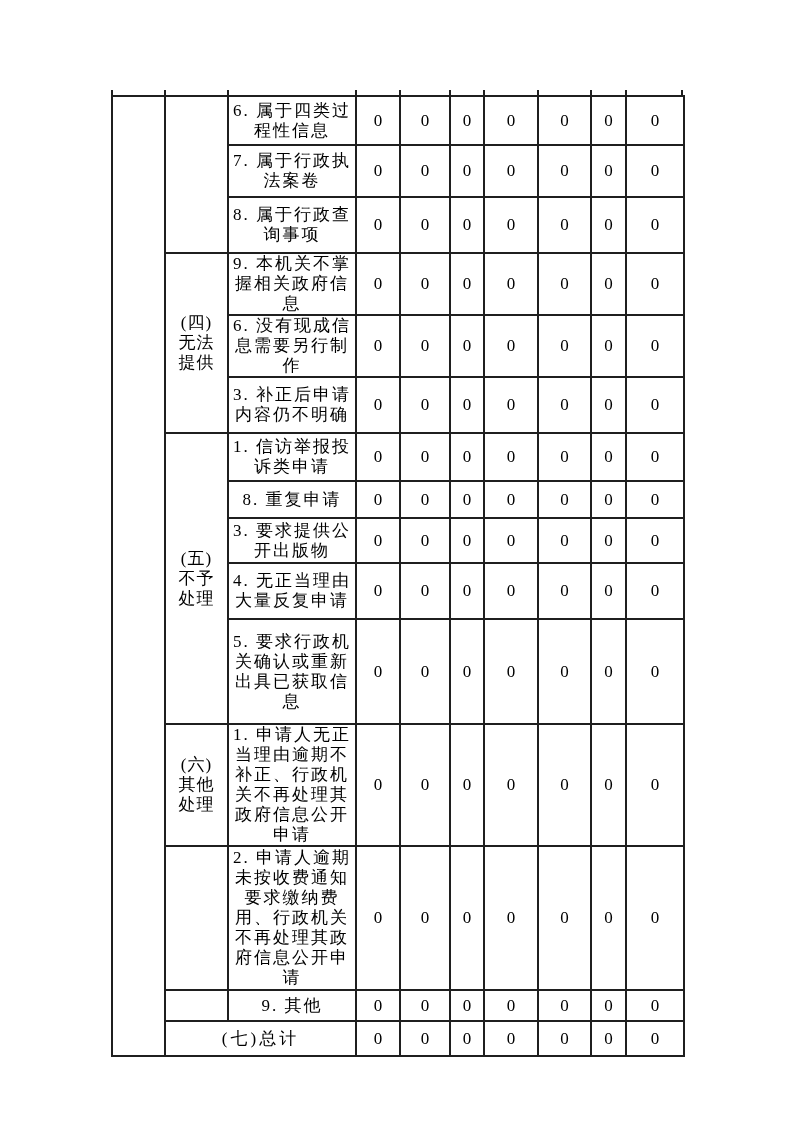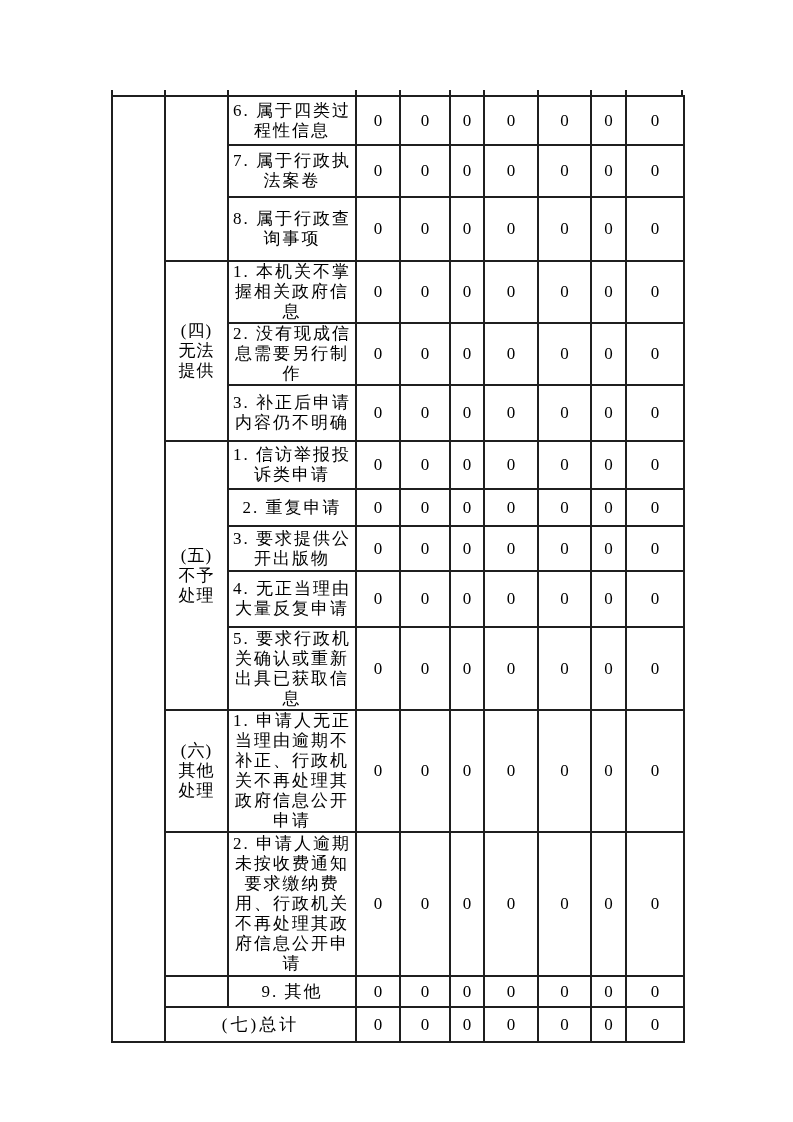--- a/index.html
+++ b/index.html
@@ -110,50 +110,50 @@
 法案卷</td>
       <td class="val">0</td>
       <td class="val">0</td>
       <td class="val">0</td>
       <td class="val">0</td>
       <td class="val">0</td>
       <td class="val">0</td>
       <td class="val">0</td>
     </tr>
 
-    <tr style="height:64px">
+    <tr style="height:56px">
       <td class="item">8. 属于行政查
 询事项</td>
       <td class="val">0</td>
       <td class="val">0</td>
       <td class="val">0</td>
       <td class="val">0</td>
       <td class="val">0</td>
       <td class="val">0</td>
       <td class="val">0</td>
     </tr>
 
     <tr style="height:61px">
       <td class="cat" rowspan="3">(四)
 无法
 提供</td>
-      <td class="item">1. 本机关不掌
+      <td class="item">9. 本机关不掌
 握相关政府信
 息</td>
       <td class="val">0</td>
       <td class="val">0</td>
       <td class="val">0</td>
       <td class="val">0</td>
       <td class="val">0</td>
       <td class="val">0</td>
       <td class="val">0</td>
     </tr>
 
     <tr style="height:61px">
-      <td class="item">2. 没有现成信
+      <td class="item">6. 没有现成信
 息需要另行制
 作</td>
       <td class="val">0</td>
       <td class="val">0</td>
       <td class="val">0</td>
       <td class="val">0</td>
       <td class="val">0</td>
       <td class="val">0</td>
       <td class="val">0</td>
     </tr>
@@ -179,21 +179,21 @@
       <td class="val">0</td>
       <td class="val">0</td>
       <td class="val">0</td>
       <td class="val">0</td>
       <td class="val">0</td>
       <td class="val">0</td>
       <td class="val">0</td>
     </tr>
 
     <tr style="height:37px">
-      <td class="item">2. 重复申请</td>
+      <td class="item">8. 重复申请</td>
       <td class="val">0</td>
       <td class="val">0</td>
       <td class="val">0</td>
       <td class="val">0</td>
       <td class="val">0</td>
       <td class="val">0</td>
       <td class="val">0</td>
     </tr>
 
     <tr style="height:45px">
@@ -213,21 +213,21 @@
 大量反复申请</td>
       <td class="val">0</td>
       <td class="val">0</td>
       <td class="val">0</td>
       <td class="val">0</td>
       <td class="val">0</td>
       <td class="val">0</td>
       <td class="val">0</td>
     </tr>
 
-    <tr style="height:83px">
+    <tr style="height:105px">
       <td class="item">5. 要求行政机
 关确认或重新
 出具已获取信
 息</td>
       <td class="val">0</td>
       <td class="val">0</td>
       <td class="val">0</td>
       <td class="val">0</td>
       <td class="val">0</td>
       <td class="val">0</td>

